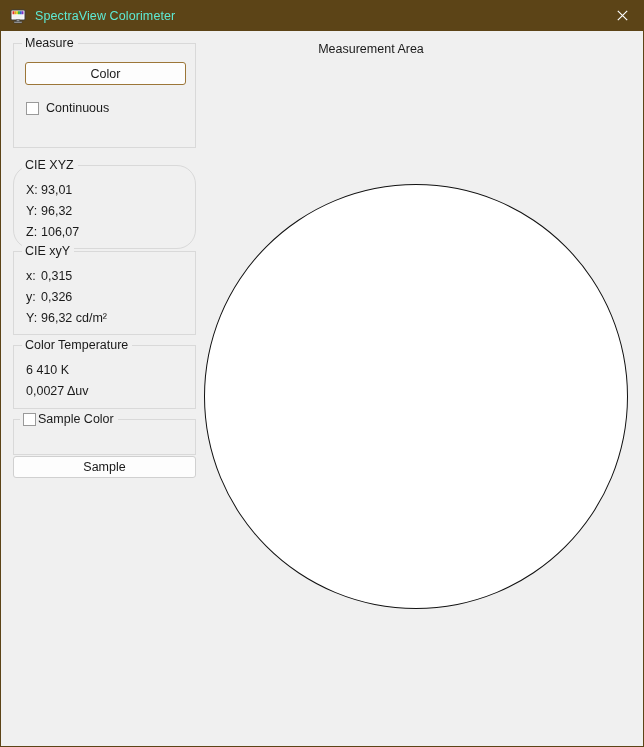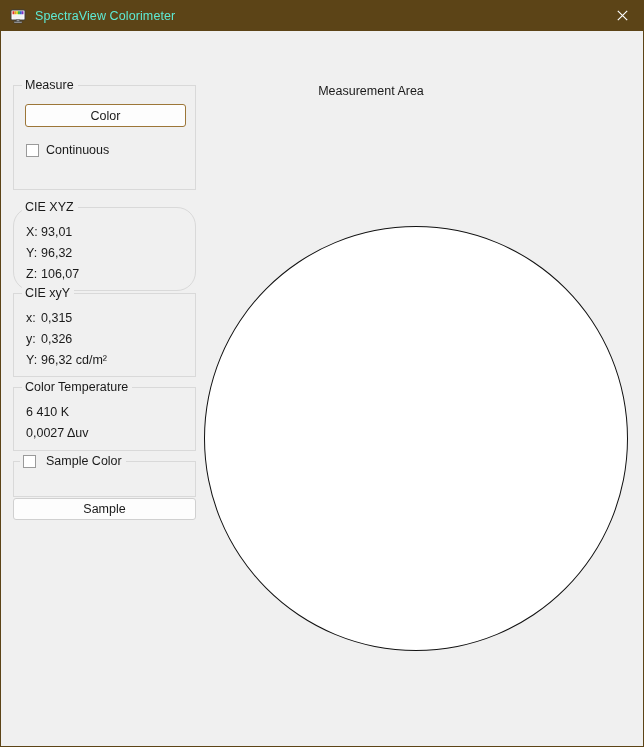--- a/index.html
+++ b/index.html
@@ -58,21 +58,20 @@
   }
   #close-button svg { display: block; }
 
   
   #client {
     position: absolute;
     left: 0; top: 31px;
     width: 644px;
     height: 604px;
     background: #f0f0f0;
-    margin-top: 42px;
   }
 
   
   .groupbox {
     position: absolute;
     box-sizing: border-box;
     border: 1px solid #d9d9d9;
     background: transparent;
   }
   .groupbox > .gb-legend {
@@ -82,21 +81,21 @@
     background: #f0f0f0;
     padding: 0 4px 0 3px;
     font-size: 12.5px;
     color: #1a1a1a;
     white-space: nowrap;
     line-height: 16px;
   }
   .groupbox > .gb-legend.with-check {
     display: flex;
     align-items: center;
-    gap: 10px;
+    gap: 2px;
     left: 6px;
   }
 
   
   .cbx {
     width: 13px;
     height: 13px;
     box-sizing: border-box;
     border: 1px solid #9a9a9a;
     background: #ffffff;

